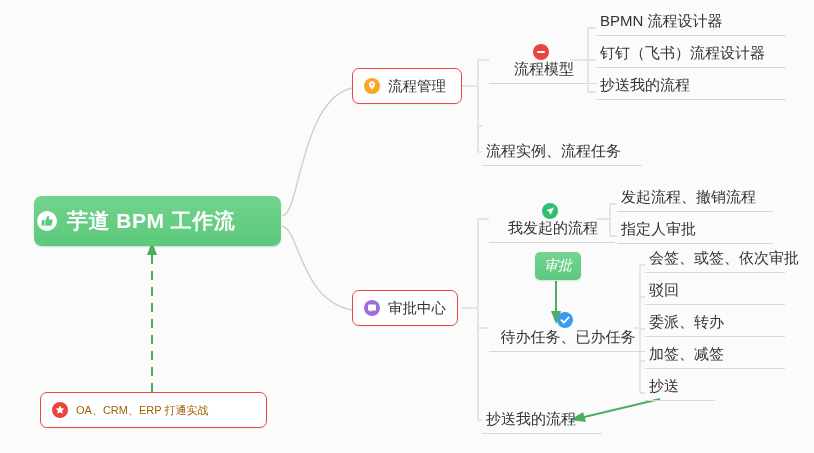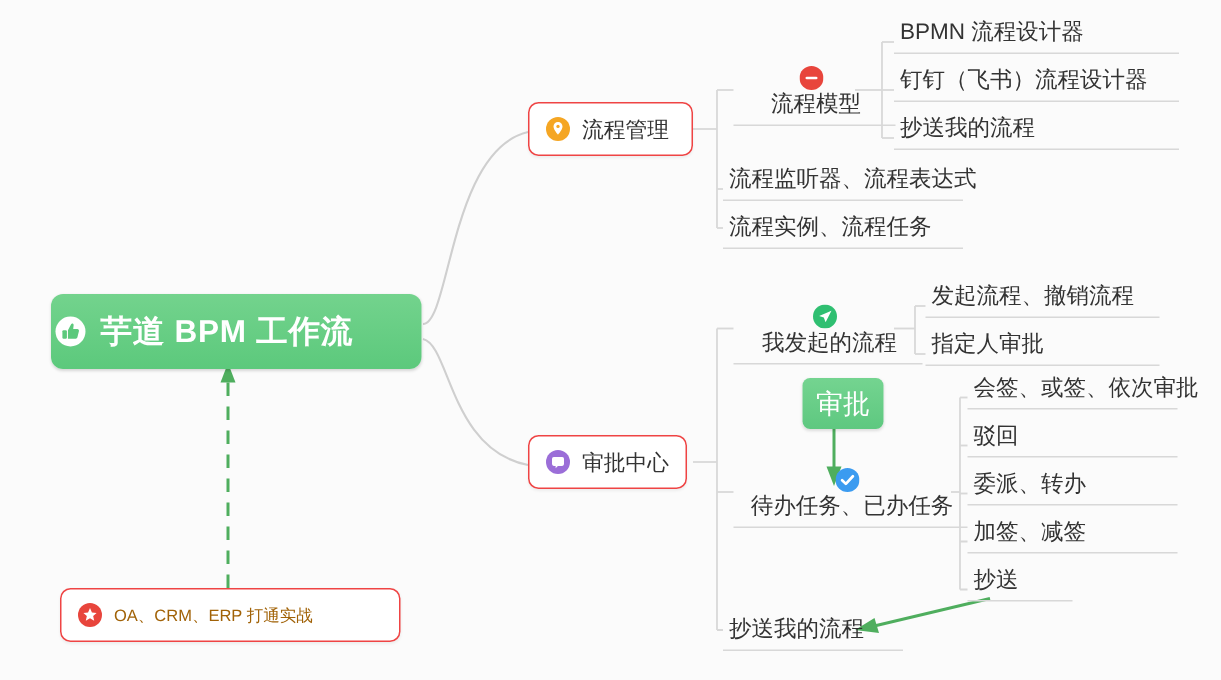--- a/index.html
+++ b/index.html
@@ -62,22 +62,22 @@
     display:inline-flex;align-items:center;justify-content:center;
     flex:0 0 auto;
   }
   .ico svg{display:block;}
   .ico-white{width:22px;height:22px;}
 
   
   .tag-approve{
     left:535px;top:252px;
     background:#6fd18a;background:linear-gradient(#74d490,#5ec880);
-    border-radius:5px;color:#fff;font-size:18px;
-    padding:5px 9px;box-shadow:0 1px 2px rgba(0,0,0,.12);
+    border-radius:5px;color:#fff;font-size:14px;
+    padding:5px 9px;box-shadow:0 1px 2px rgba(0,0,0,.12);font-style:italic;
   }
 
   
   .p-bpmn{left:596px;top:10px;width:180px;}
   .p-ding{left:596px;top:42px;width:180px;}
   .p-custom{left:596px;top:74px;width:180px;}
   .p-model{left:489px;top:42px;width:100px;}
   .p-listener{left:482px;top:108px;width:150px;}
   .p-instance{left:482px;top:140px;width:150px;}
 
@@ -179,23 +179,20 @@
   <div class="node leaf noicon p-bpmn">
     <span class="label">BPMN 流程设计器</span>
   </div>
   <div class="node leaf noicon p-ding">
     <span class="label">钉钉（飞书）流程设计器</span>
   </div>
   <div class="node leaf noicon p-custom">
     <span class="label">抄送我的流程</span>
   </div>
 
-  <div class="node leaf noicon p-listener">
-    <span class="label">流程监听器、流程表达式</span>
-  </div>
   <div class="node leaf noicon p-instance">
     <span class="label">流程实例、流程任务</span>
   </div>
 
   <div class="node box2 n-approve">
     <span class="ico">
       <svg width="16" height="16" viewBox="0 0 16 16">
         <circle cx="8" cy="8" r="8" fill="#9b6ed8"></circle>
         <rect x="4" y="4.6" width="8" height="6" rx="1.2" fill="#ffffff"></rect>
         <path d="M6.4 10.2 L6.4 12.2 L8.4 10.2 Z" fill="#ffffff"></path>

